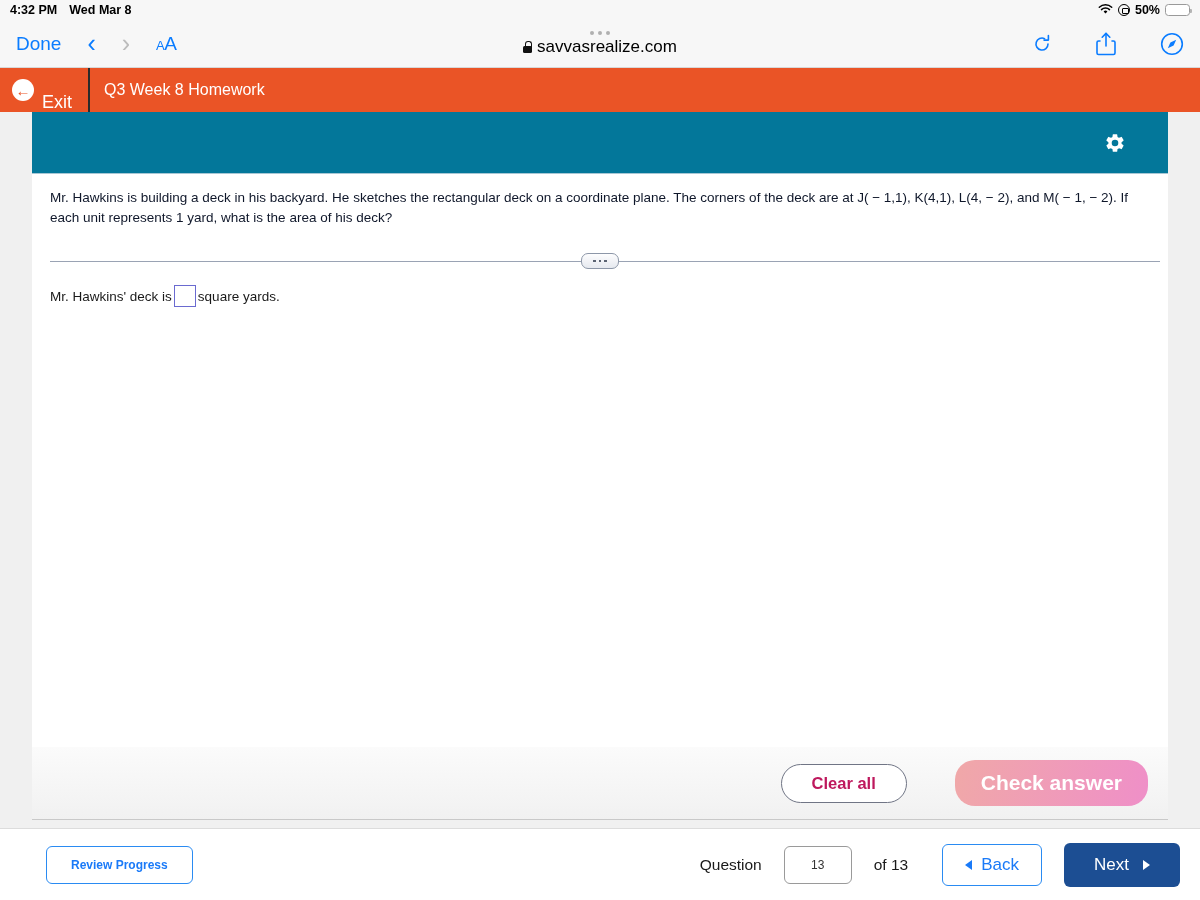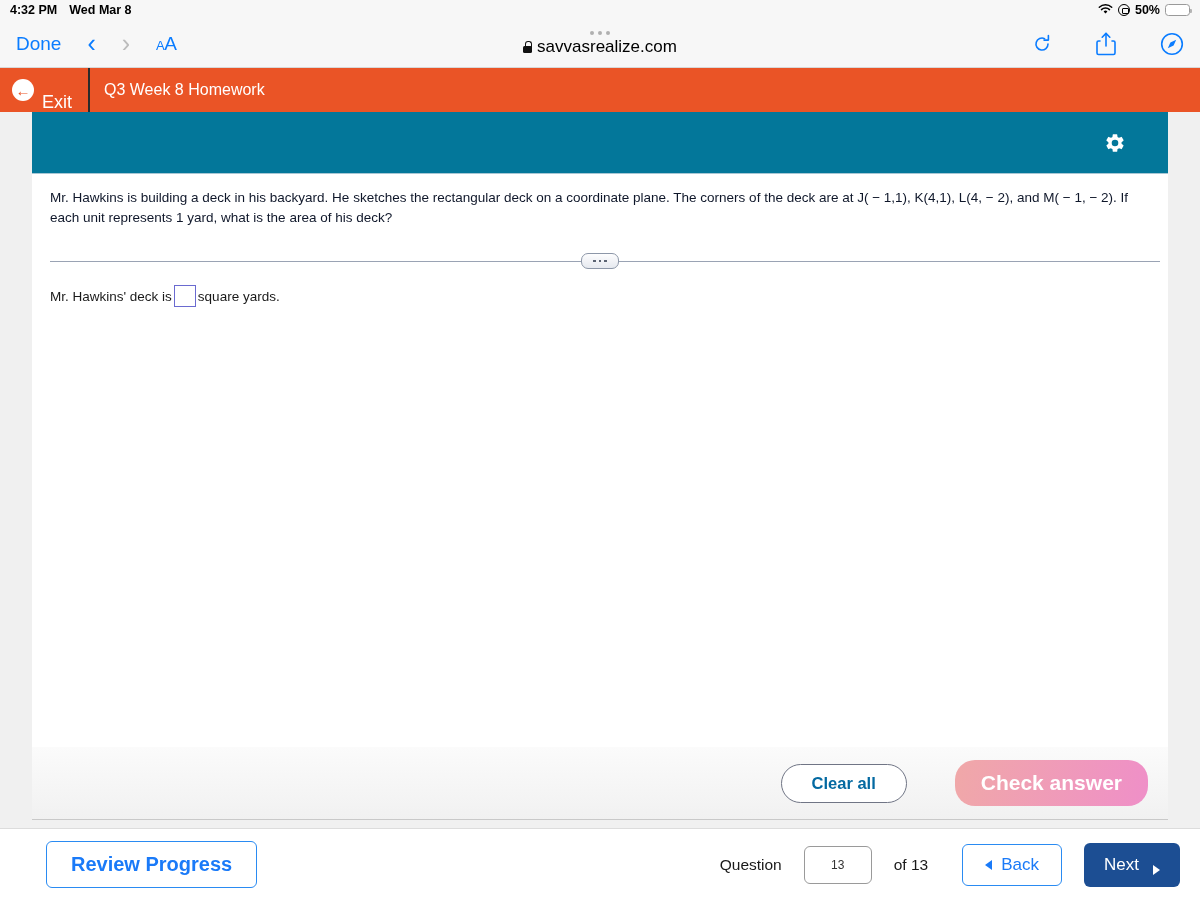--- a/index.html
+++ b/index.html
@@ -167,60 +167,60 @@
   }
   .caret-up {
     display: inline-block; width: 0; height: 0; margin-left: 6px;
     border-left: 5px solid transparent; border-right: 5px solid transparent;
     border-bottom: 6px solid #111; vertical-align: 2px;
   }
   .help-actions { margin-left: auto; display: flex; align-items: center; gap: 48px; }
   .btn-clear {
     border: 1.5px solid #707585; border-radius: 20px;
     background: #ffffff;
-    color: #0369a1; font-size: 16.5px; font-weight: bold;
+    color: #be185d; font-size: 16.5px; font-weight: bold;
     padding: 9px 30px;
   }
   .btn-check {
     border: none; border-radius: 20px;
     background: linear-gradient(100deg, #f0a8a8, #ef8fc8);
     color: #ffffff; font-size: 21px; font-weight: bold;
     padding: 11px 26px;
   }
 
   
   .footer {
     position: absolute; left: 0; right: 0; top: 716px; height: 72px;
     background: #ffffff;
     display: flex; align-items: center;
     padding: 0 20px 0 46px;
     border-top: 1px solid #dcdcdc;
   }
   .btn-review {
     border: 1.5px solid #2a8bf2; border-radius: 6px; background: #fff;
-    color: #1a7af8; font-size: 20px; font-weight: bold;
+    color: #1a7af8; font-size: 12px; font-weight: bold;
     padding: 11px 24px;
   }
   .footer-right { margin-left: auto; display: flex; align-items: center; gap: 22px; }
   .q-label { font-size: 15.5px; color: #1a1a1a; }
   .q-input {
     width: 68px; height: 38px; border: 1.3px solid #9a9a9a; border-radius: 6px;
     background: #fff; font-size: 12px; color: #333;
     text-align: center; font-family: "Liberation Sans", sans-serif;
   }
   .q-of { font-size: 15.5px; color: #1a1a1a; margin-right: 12px; }
   .btn-back {
     border: 1.5px solid #2a8bf2; border-radius: 6px; background: #fff;
     color: #1a7af8; font-size: 17px;
     padding: 10px 22px; display: flex; align-items: center; gap: 9px;
   }
   .btn-next {
     border: none; border-radius: 6px; background: #1c4e93;
     color: #fff; font-size: 17px;
-    padding: 12px 20px; display: flex; align-items: flex-end; gap: 14px;
+    padding: 12px 30px; display: flex; align-items: center; gap: 14px;
   }
   .tri-l { width:0;height:0;border-top:5px solid transparent;border-bottom:5px solid transparent;border-right:7px solid #1a7af8; }
   .tri-r { width:0;height:0;border-top:5px solid transparent;border-bottom:5px solid transparent;border-left:7px solid #fff; }
 </style>
 </head>
 <body>
 
 <div class="status-bar">
   <div class="status-left">
     <span>4:32 PM</span>

